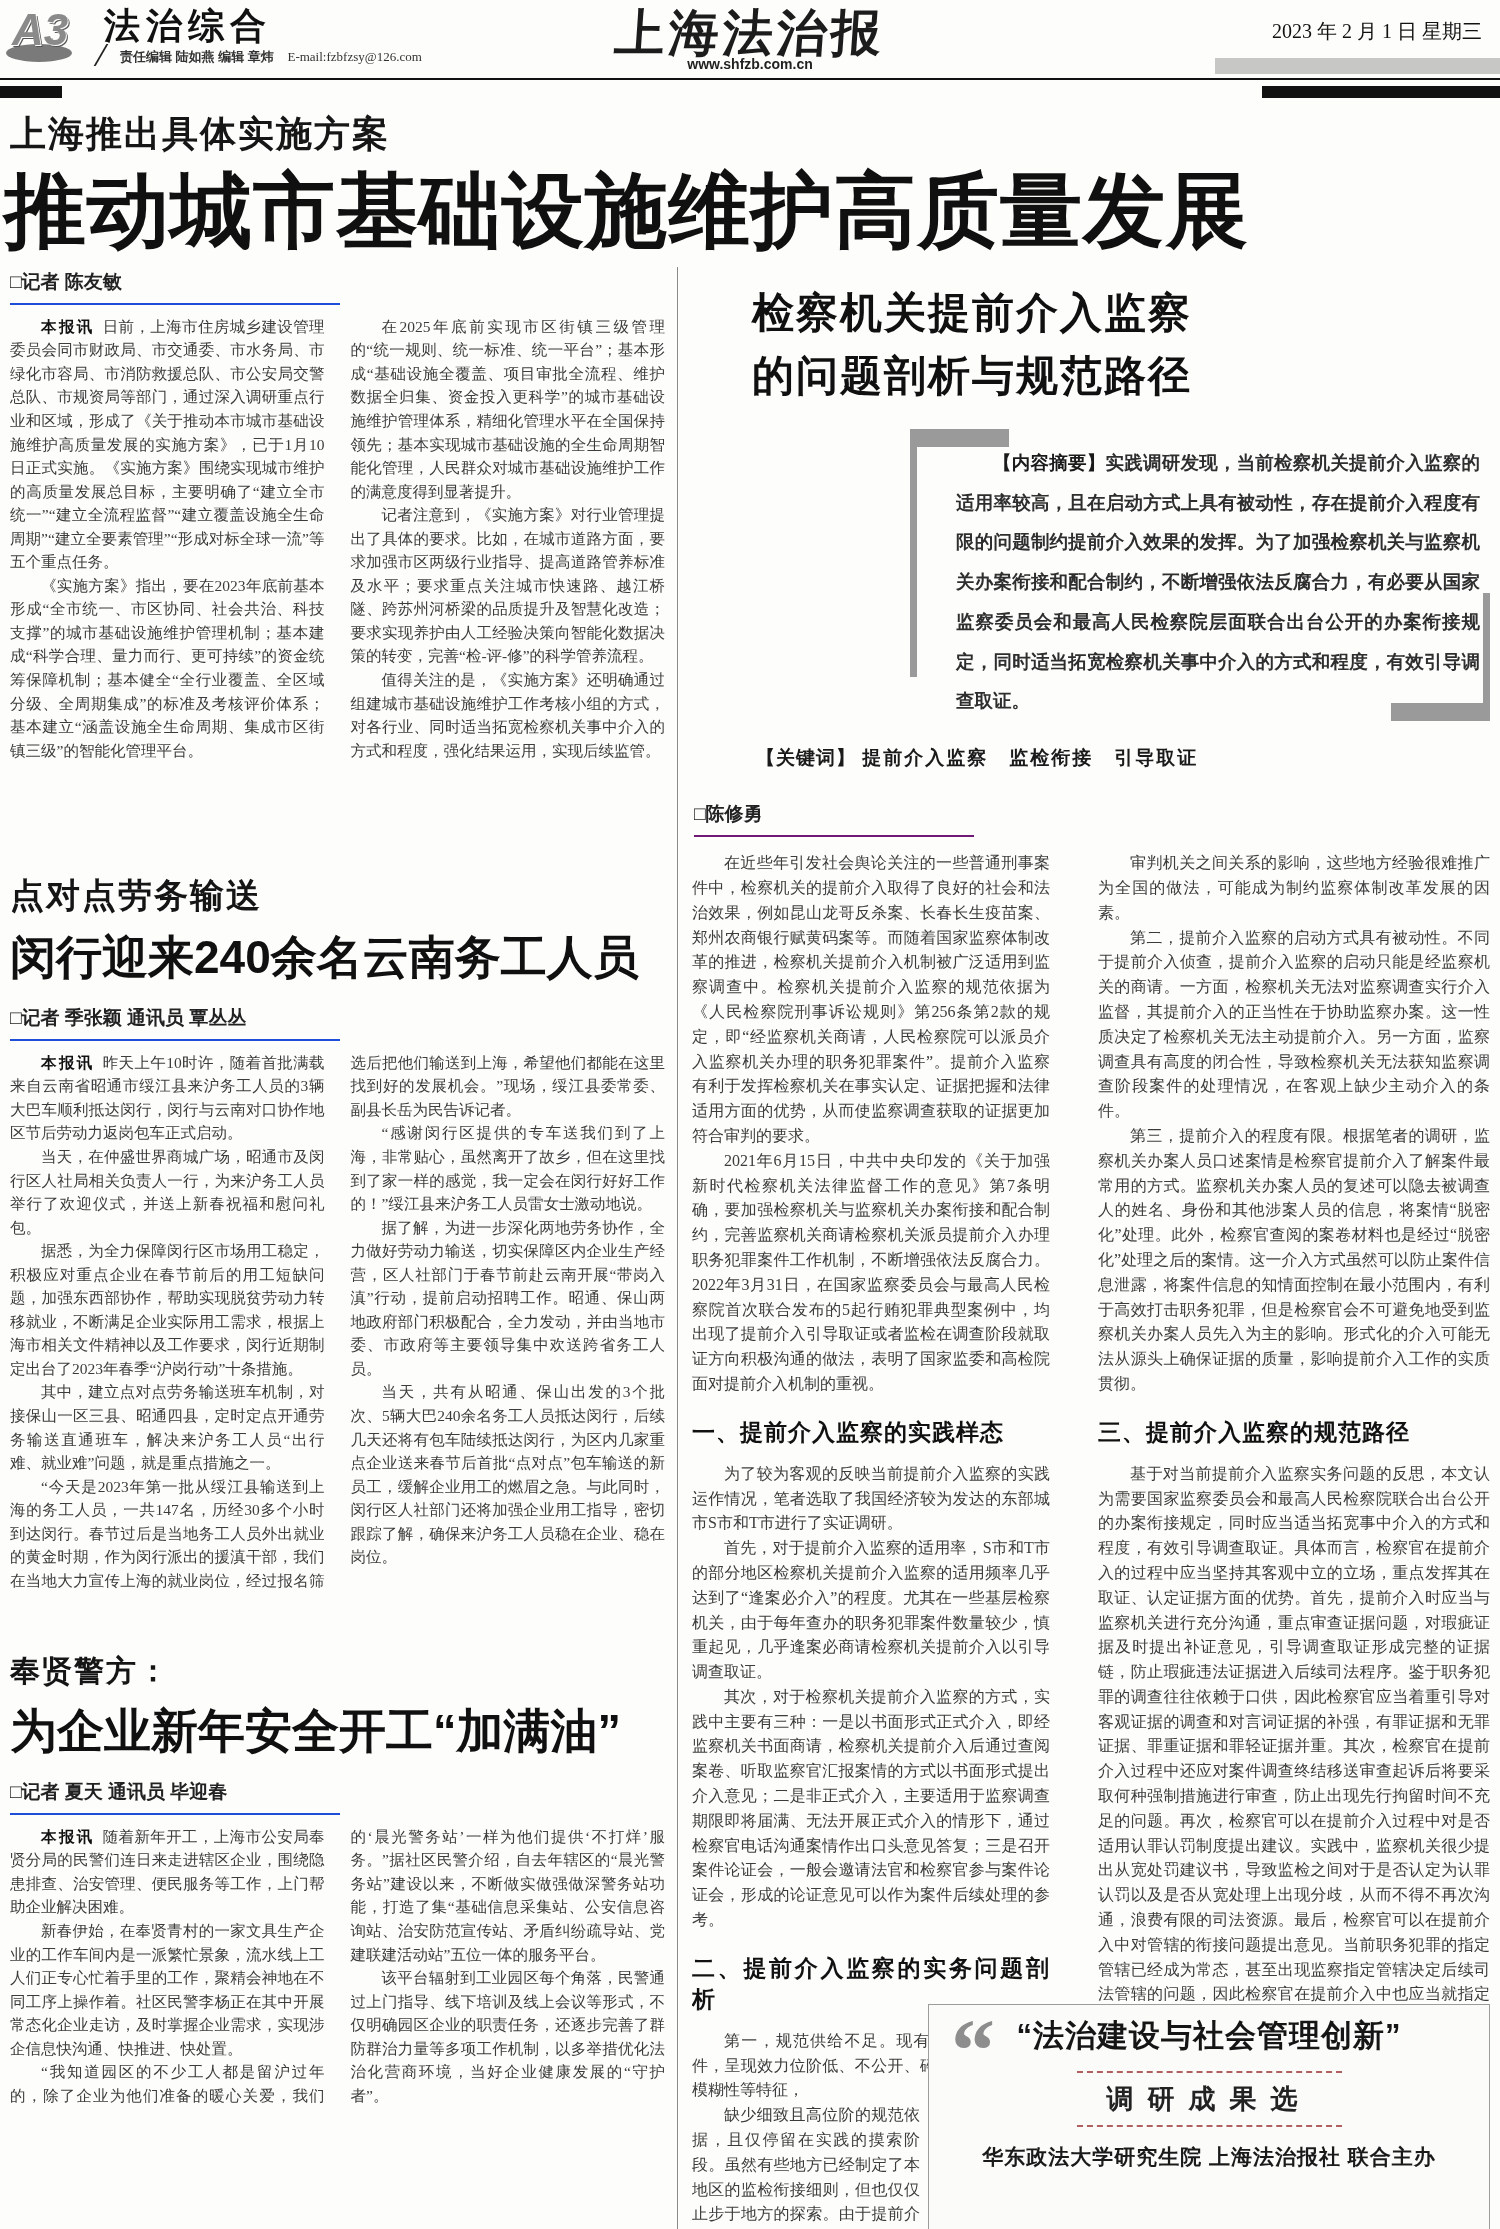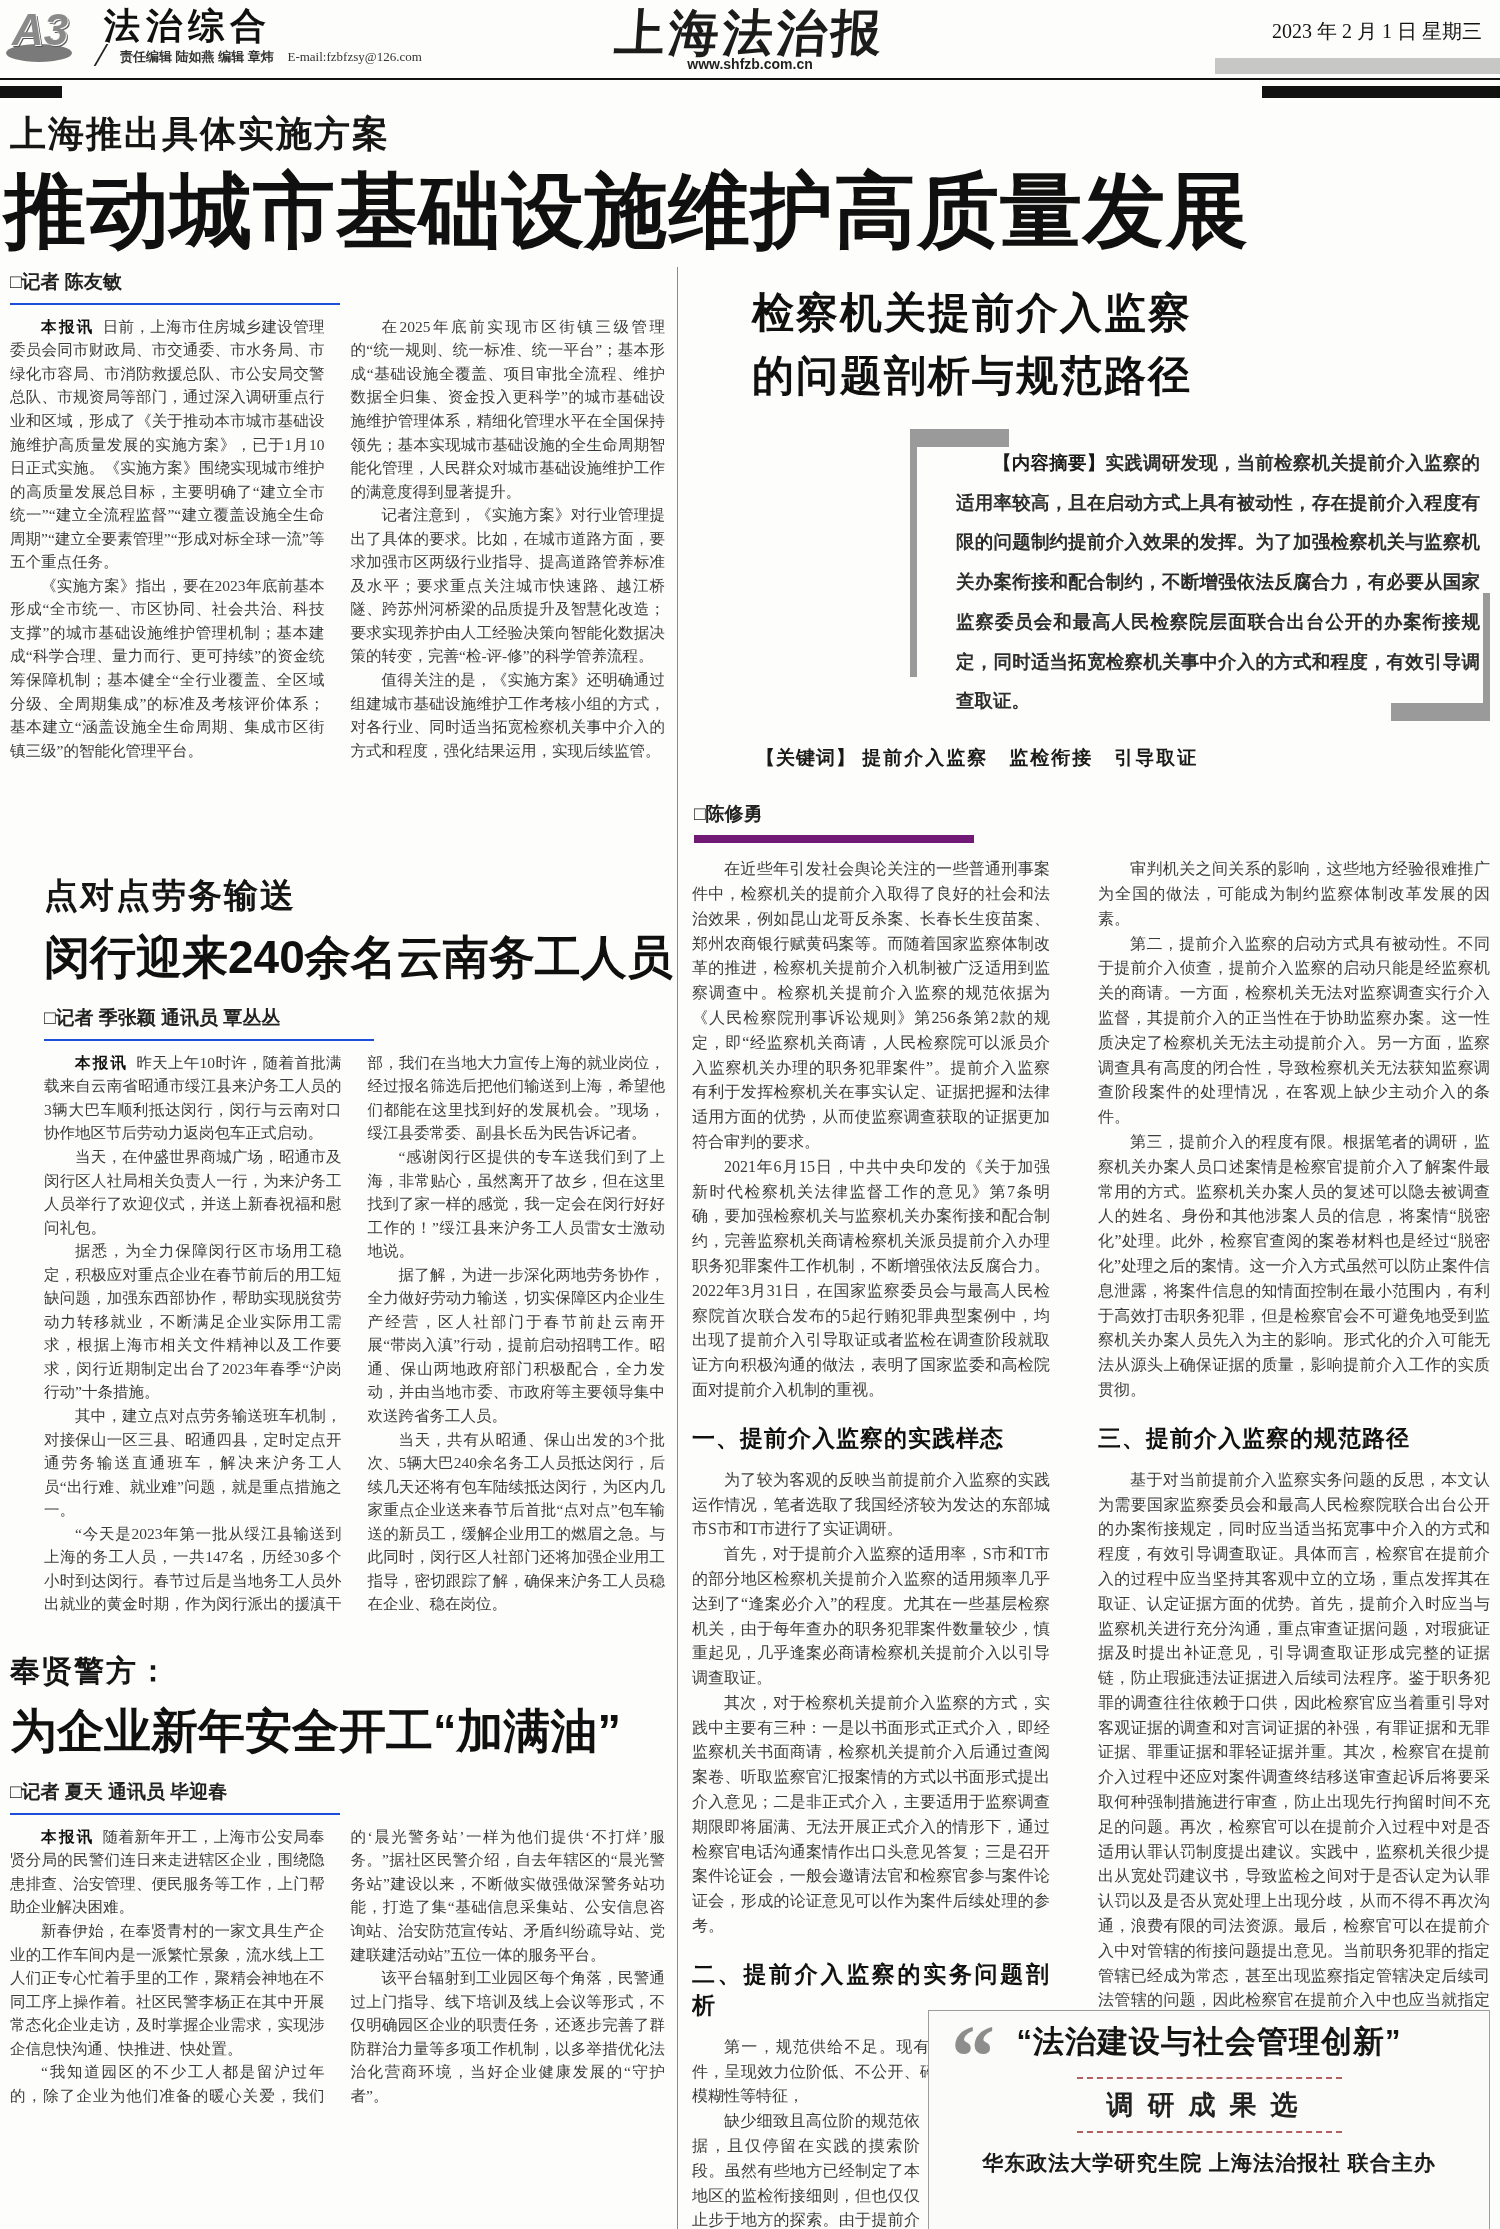--- a/index.html
+++ b/index.html
@@ -74,21 +74,21 @@
     margin:0;text-indent:2em;font-size:15.5px;line-height:1.52;color:#3c3c3c;
   }
   .para b.lead{color:#111;font-weight:700;letter-spacing:2px;margin-right:8px;}
   .sec-head{
     font-family:"Liberation Sans","DejaVu Sans",sans-serif;
     font-weight:900;font-size:23px;color:#111;margin:20px 0 14px;letter-spacing:1px;text-indent:0;
   }
   
   .artA-body{height:524px;}
   
-  .artB{margin-top:34px;margin-left:34px;}
+  .artB{margin-top:34px;}
   .artB .kicker{font-family:"Liberation Sans","DejaVu Sans",sans-serif;font-weight:900;font-size:34px;color:#151515;letter-spacing:2px;}
   .artB .title{font-family:"Liberation Sans","DejaVu Sans",sans-serif;font-weight:900;font-size:46px;color:#101010;margin:8px 0 14px;white-space:nowrap;}
   .artB-body{height:588px;}
   
   .artC{margin-top:12px;}
   .artC .kicker{font-family:"Liberation Sans","DejaVu Sans",sans-serif;font-weight:900;font-size:30px;color:#151515;letter-spacing:2px;}
   .artC .title{font-family:"Liberation Sans","DejaVu Sans",sans-serif;font-weight:900;font-size:47px;color:#101010;margin:8px 0 14px;white-space:nowrap;}
   .artC-body{height:352px;}
   
   .essay-title{
@@ -111,21 +111,21 @@
     margin:0;text-indent:2em;
   }
   .abstract-text b{font-weight:900;color:#1a1a1a;}
   .keywords{
     font-family:"Liberation Sans","DejaVu Sans",sans-serif;
     font-size:19px;font-weight:900;color:#1a1a1a;margin:14px 0 0 64px;letter-spacing:1px;
   }
   .keywords span{font-weight:700;letter-spacing:2px;}
   .author-row{
     font-family:"Liberation Sans","DejaVu Sans",sans-serif;
-    font-weight:700;font-size:19px;color:#222;border-bottom:8px solid #701a75;
+    font-weight:700;font-size:19px;color:#222;border-bottom:2px solid #701a75;
     width:280px;padding:4px 0 8px;margin:26px 0 14px 2px;
   }
   .essay-body{position:relative;flex:1;display:flex;overflow:hidden;}
   .e-col1{width:358px;flex:none;text-align:justify;}
   .e-gap{width:48px;flex:none;}
   .e-col2{flex:1;text-align:justify;}
   .essay-body .para{font-size:16px;line-height:1.55;}
   .narrow-tail{width:228px;text-align:justify;}
   
   .promo{

